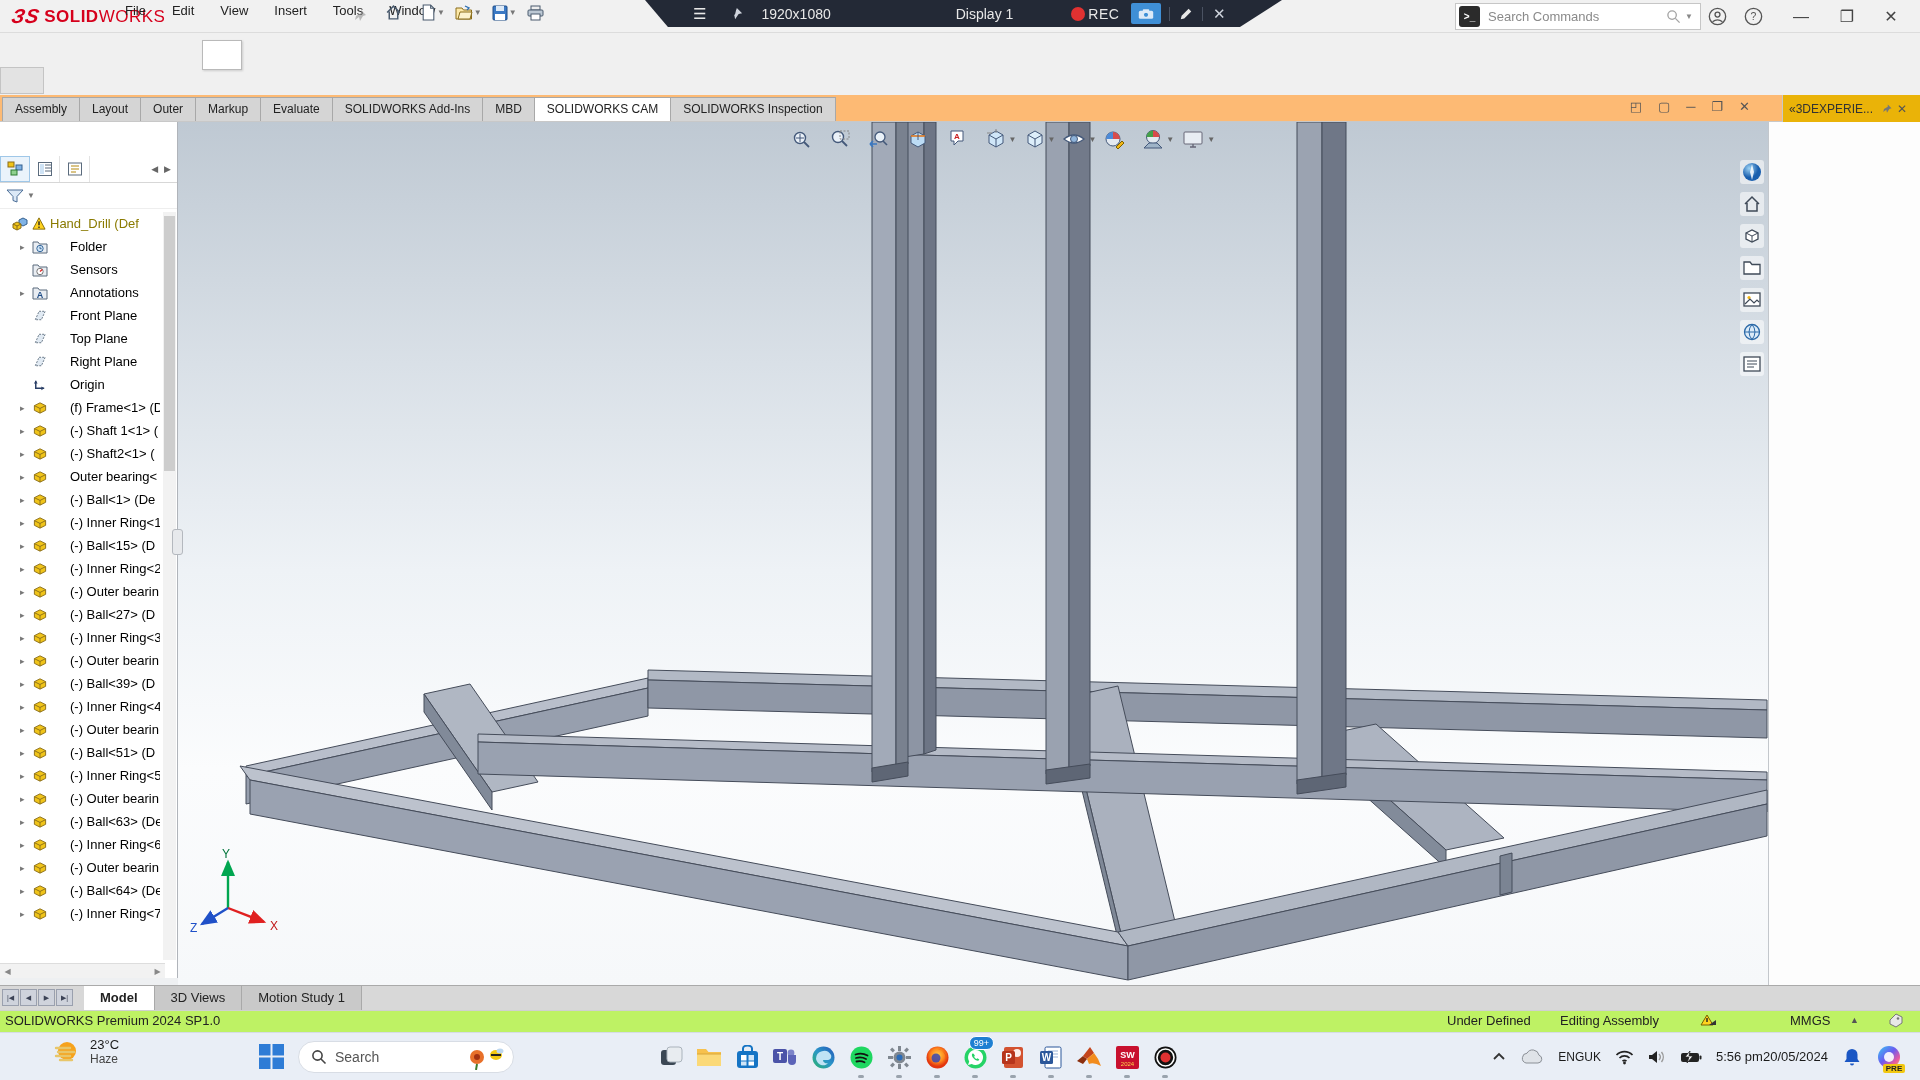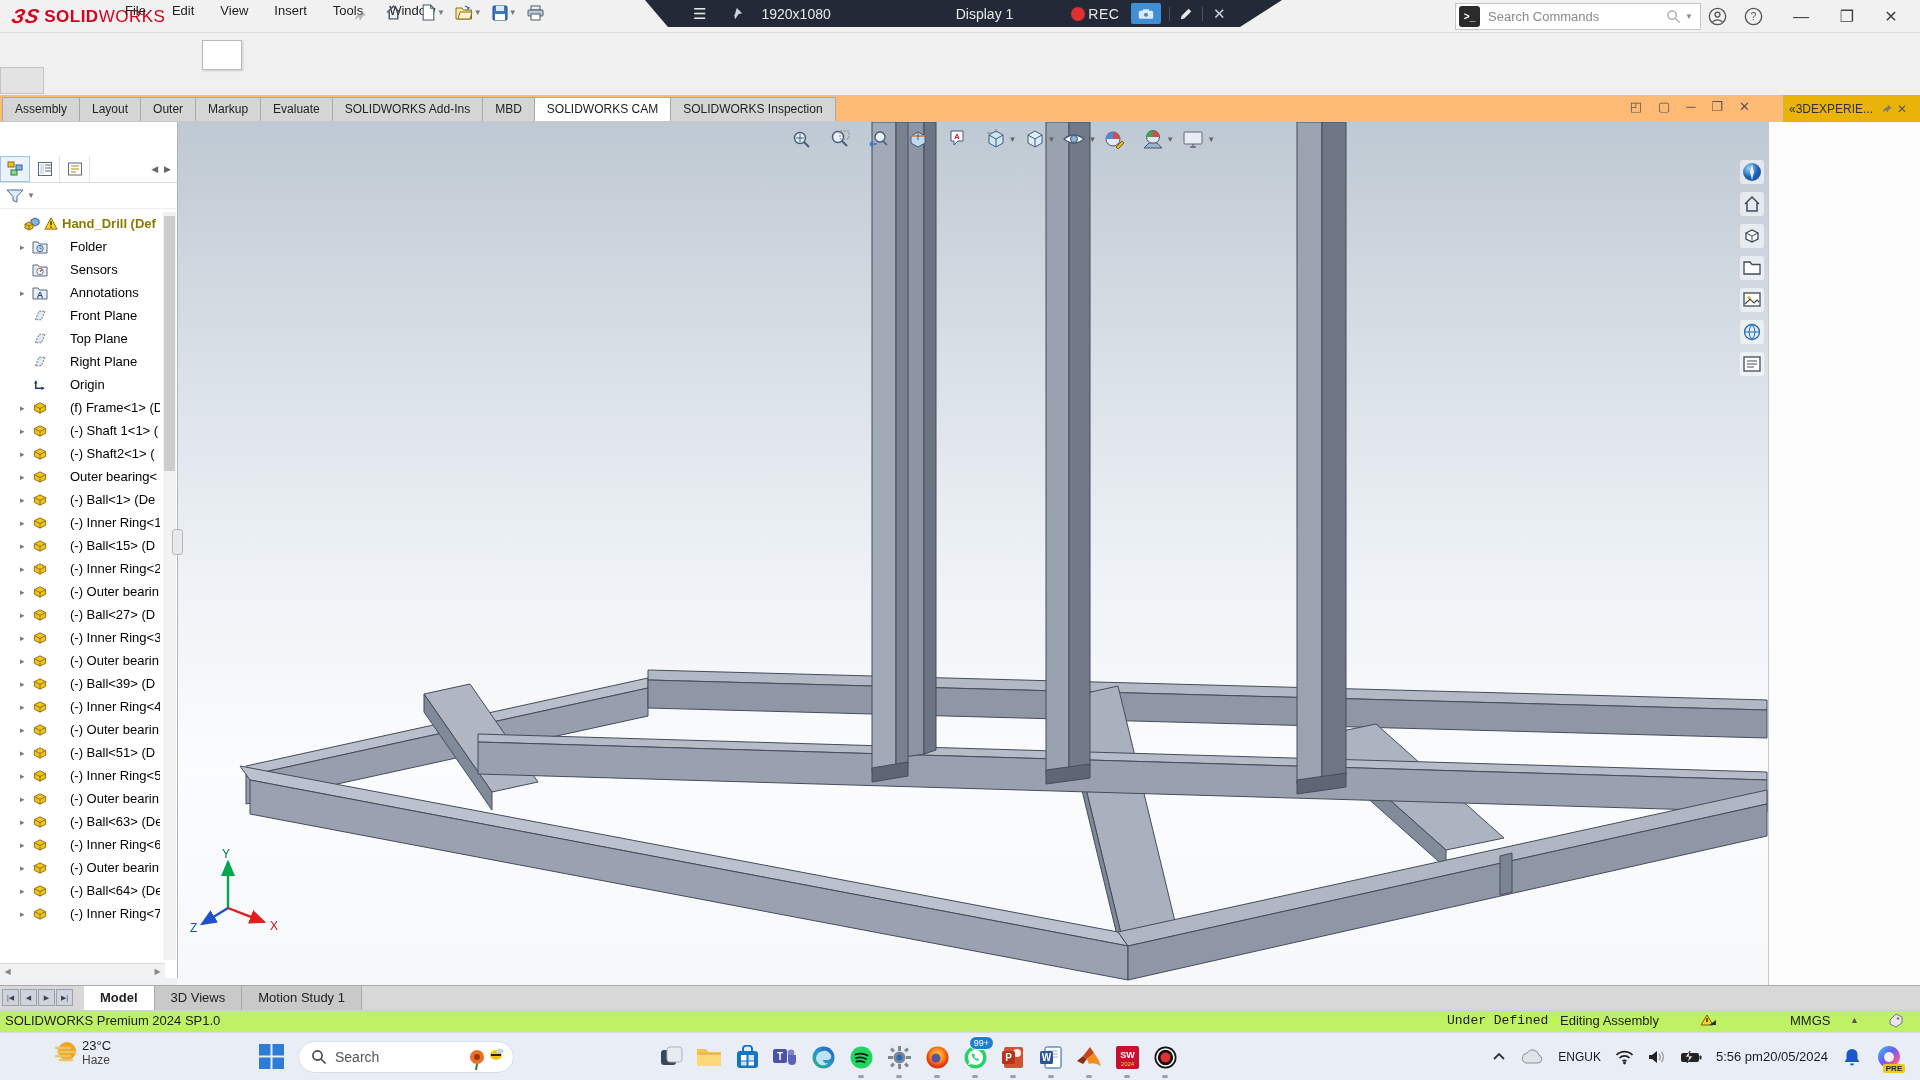--- a/index.html
+++ b/index.html
@@ -72,21 +72,21 @@
   #fpanel-tabs .ptab { width:30px; height:26px; display:flex; align-items:center; justify-content:center;
     border-right:1px solid #e3e3e3;}
   #fpanel-tabs .ptab.active { background:#eaf3fb; border:1px solid #9fc7e8;}
   #fpanel-tabs .nav { margin-left:auto; display:flex; gap:6px; padding-right:6px; color:#666; font-size:9px;}
   #filter-row { position:absolute; left:0; top:61px; width:100%; height:26px; display:flex;
     align-items:center; padding-left:6px; gap:3px; border-bottom:1px solid #eee;}
   #filter-row .dd { font-size:8px; color:#777; }
   #tree { position:absolute; left:0; top:90px; width:160px; height:748px; overflow:hidden; }
   .trow { display:flex; align-items:center; height:23px; padding-left:20px; font-size:13px; color:#000;
     white-space:nowrap; }
-  .trow.root { padding-left:12px; font-weight:bold;align-items:center; }
+  .trow.root { padding-left:0; font-weight:normal;align-items:center; }
   .trow.root .lbl { color:#8a7a00; }
   .trow .arrow { width:12px; font-size:9px; color:#777; flex:none; }
   .trow .ticon { width:17px; height:16px; flex:none; margin-right:3px; display:flex; align-items:center;}
   .trow .wicon { width:15px; height:14px; flex:none; margin-right:3px;}
   .trow .lbl { overflow:hidden; }
   
   #vscroll { position:absolute; right:1px; top:90px; width:13px; height:748px; background:#f2f2f2; }
   #vscroll .thumb { position:absolute; left:1px; top:4px; width:11px; height:255px; background:#cdcdcd; }
   #hscroll { position:absolute; left:0; bottom:0px; width:165px; height:15px; background:#f2f2f2;
     border-top:1px solid #ddd; display:flex; justify-content:space-between; align-items:center;}
@@ -115,30 +115,30 @@
   #doctabs .nbtn { width:17px; height:17px; background:#cfd3dc; border:1px solid #9aa0ae; color:#3c4356;
     font-size:7px; display:flex; align-items:center; justify-content:center; }
   #doctabs .dtabs { position:absolute; left:84px; top:0; display:flex; height:25px; }
   #doctabs .dtab { padding:0 16px; line-height:24px; font-size:13px; color:#222; background:#c9c9c9;
     border-right:1px solid #a9a9a9; }
   #doctabs .dtab.active { background:#fff; font-weight:bold; }
   
   #statusbar { position:absolute; left:0; top:1010px; width:1920px; height:22px; background:#bef264;
     border-top:1px solid #d0d0d0; font-size:13px; color:#222; }
   #statusbar .left { position:absolute; left:5px; top:2px; }
-  #statusbar .und { position:absolute; left:1447px; top:2px;font-family:Liberation Mono, monospace; }
+  #statusbar .und { position:absolute; left:1447px; top:2px; }
   #statusbar .mode { position:absolute; left:1560px; top:2px; }
   #statusbar .rbld { position:absolute; left:1700px; top:2px; }
   #statusbar .units { position:absolute; left:1790px; top:2px; }
   #statusbar .up { position:absolute; left:1850px; top:4px; font-size:9px; color:#555;}
   #statusbar .tag { position:absolute; left:1888px; top:2px; }
   
   #taskbar { position:absolute; left:0; top:1032px; width:1920px; height:48px; background:#e9eef6;
     border-top:1px solid #d6dce6; }
-  #weather { position:absolute; left:52px; top:4px; display:flex; align-items:center;}
+  #weather { position:absolute; left:52px; top:4px; display:flex; gap:8px; }
   #weather .t1 { font-size:13px; color:#1b1b1b;}
   #weather .t2 { font-size:12px; color:#444;}
   #startbtn { position:absolute; left:258px; top:10px; }
   #searchpill { position:absolute; left:298px; top:8px; width:216px; height:32px; background:#fff;
     border:1px solid #d8dde5; border-radius:16px; display:flex; align-items:center; padding:0 6px 0 12px;}
   #searchpill .s { font-size:14px; color:#555; margin-left:8px; flex:1;}
   #apps { position:absolute; left:652px; top:2px; display:flex; }
   .app { width:38px; height:44px; display:flex; align-items:center; justify-content:center; position:relative; }
   .app .dot { display:none; }
   .app.running .dot { display:block; position:absolute; bottom:1px; left:16px; width:6px; height:3px;

